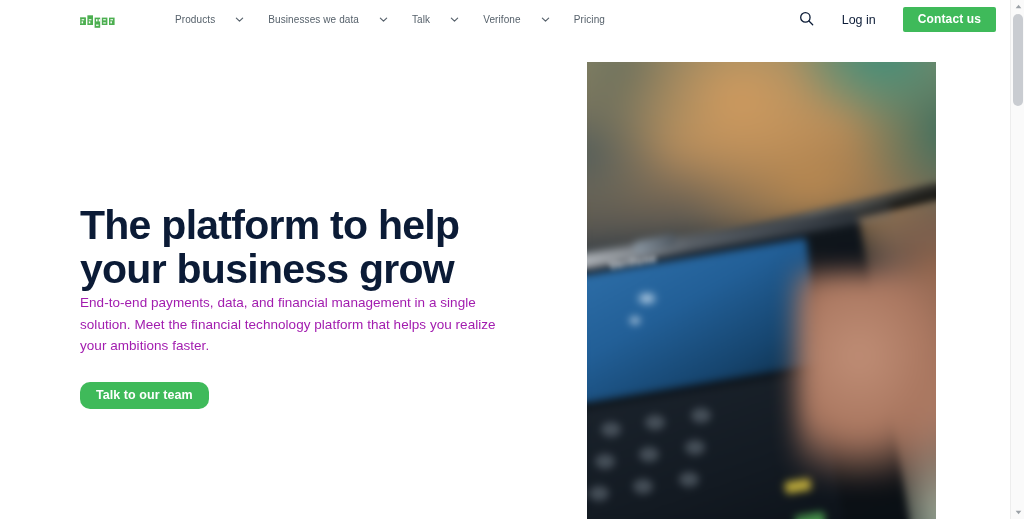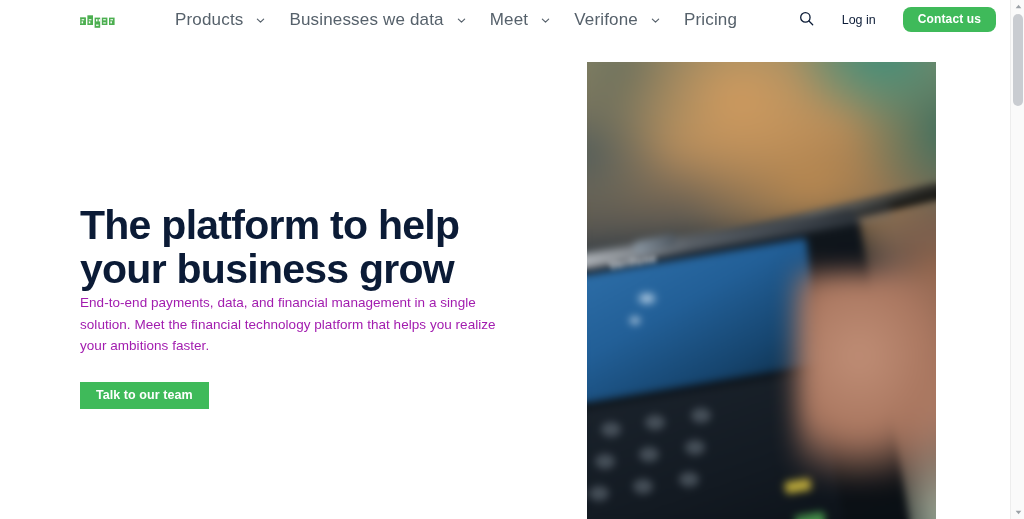--- a/index.html
+++ b/index.html
@@ -50,23 +50,22 @@
 
   .nav {
     display: flex;
     align-items: center;
     margin-left: 31px;
     gap: 0px;
   }
 
   .nav-item {
     display: flex;
-    align-items: center;
-    gap: 13px;
-    font-size: 17px;
+    gap: 20px;
+    font-size: 10px;
     color: #56616b;
     padding: 4px 12px;
     cursor: pointer;
     white-space: nowrap;
     letter-spacing: 0.01em;
   }
 
   .chev {
     width: 9px;
     height: 9px;
@@ -104,21 +103,21 @@
     cursor: pointer;
     white-space: nowrap;
   }
 
   .contact-btn {
     background: #3fba5a;
     color: #ffffff;
     font-size: 12px;
     font-weight: bold;
     border: none;
-    border-radius: 8px;
+    border-radius: 2px;
     padding: 0 15px;
     height: 25px;
     line-height: 25px;
     cursor: pointer;
     white-space: nowrap;
     font-family: "Liberation Sans", sans-serif;
     letter-spacing: 0.01em;
   }
 
   
@@ -153,21 +152,21 @@
     margin-bottom: 25px;
     letter-spacing: 0.003em;
   }
 
   .hero-cta {
     background: #3fba5a;
     color: #ffffff;
     font-size: 12.5px;
     font-weight: bold;
     border: none;
-    border-radius: 0;
+    border-radius: 10px;
     padding: 0 16px;
     height: 27px;
     line-height: 27px;
     cursor: pointer;
     font-family: "Liberation Sans", sans-serif;
     letter-spacing: 0.005em;
   }
 
   
   .hero-media {
@@ -455,21 +454,21 @@
       </div>
       <div class="nav-item">
         <span>Businesses we data</span>
         <span class="chev">
           <svg viewBox="0 0 10 10">
               <path d="M1.5 3.4 L5 6.9 L8.5 3.4" fill="none" stroke="#56616b" stroke-width="1.3" stroke-linecap="round" stroke-linejoin="round"></path>
             </svg>
         </span>
       </div>
       <div class="nav-item">
-        <span>Meet</span>
+        <span>Talk</span>
         <span class="chev">
           <svg viewBox="0 0 10 10">
               <path d="M1.5 3.4 L5 6.9 L8.5 3.4" fill="none" stroke="#56616b" stroke-width="1.3" stroke-linecap="round" stroke-linejoin="round"></path>
             </svg>
         </span>
       </div>
       <div class="nav-item">
         <span>Verifone</span>
         <span class="chev">
           <svg viewBox="0 0 10 10">

